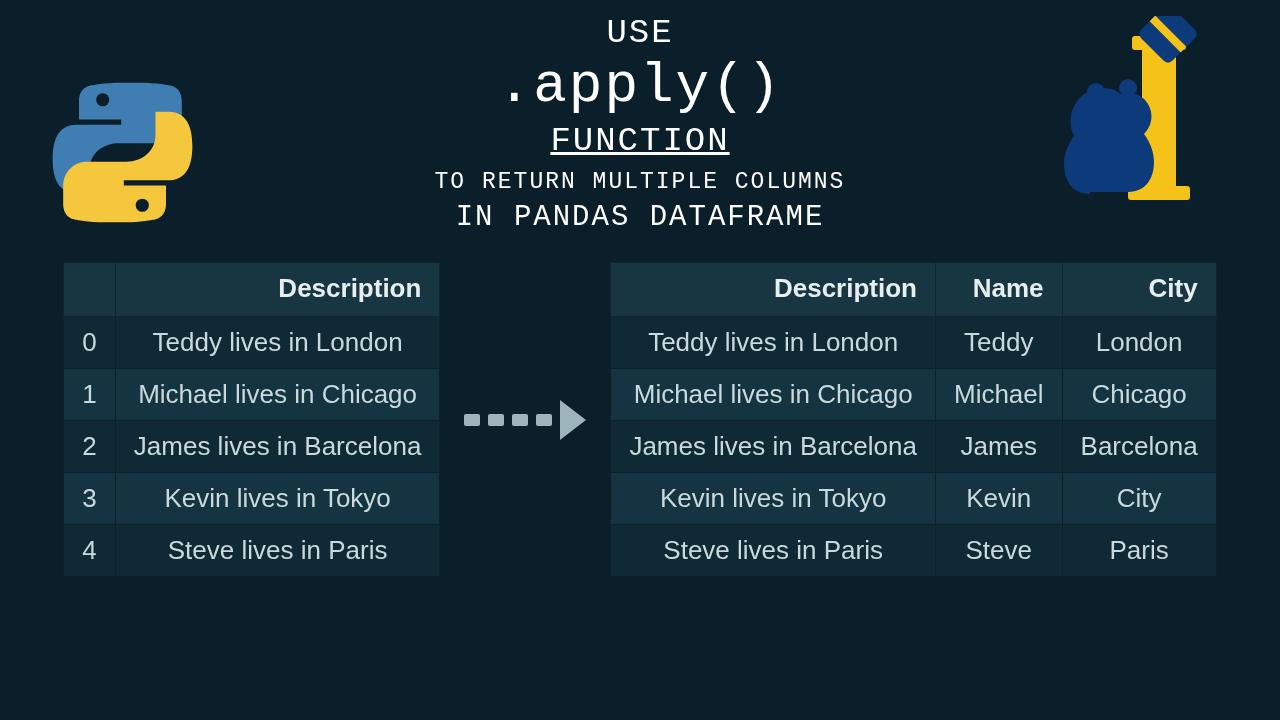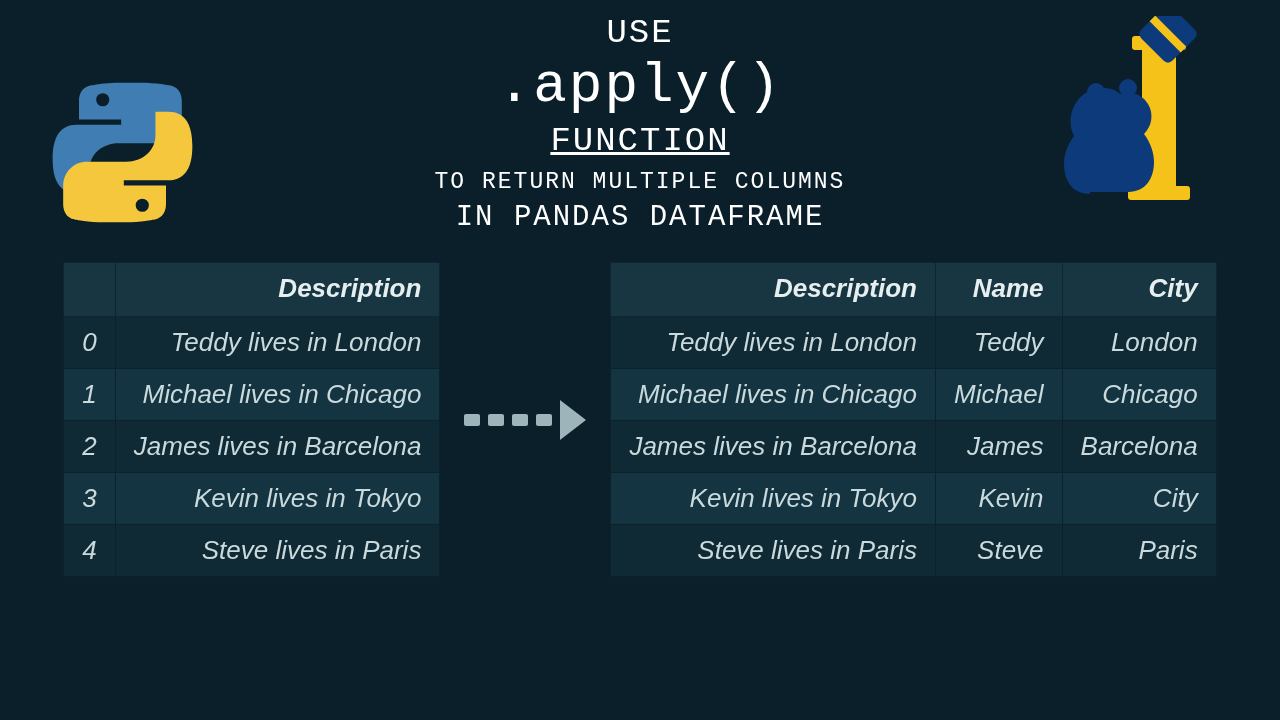--- a/index.html
+++ b/index.html
@@ -26,42 +26,41 @@
 
   .python-logo { position: absolute; top: 80px; left: 50px; }
   .panda-logo  { position: absolute; top: 16px; right: 60px; }
 
   .tables {
     display: flex;
     align-items: center;
     justify-content: center;
     gap: 18px;
     margin-top: 28px;
-    font-style: italic;
   }
 
   table {
     border-collapse: collapse;
     font-size: 26px;
     color: #c9d9dc;
   }
   thead th {
     background: #173641;
     color: #e6eef0;
     font-weight: 700;
     padding: 10px 18px 12px;
     text-align: right;
     border: 1px solid #0e2630;
   }
   thead th.idx-col { width: 44px; }
   tbody tr:nth-child(odd)  td { background: #0f2a34; }
   tbody tr:nth-child(even) td { background: #133440; }
   tbody td {
     padding: 10px 18px;
-    text-align: right;
+    text-align: center;
     border: 1px solid #0b222b;
   }
   td.idx { text-align: center; color: #c9d9dc; }
 
   #left-table thead th:first-child { background: #173641; }
   #left-table td,#left-table th { }
 
   .arrow {
     display: flex;
     align-items: center;

